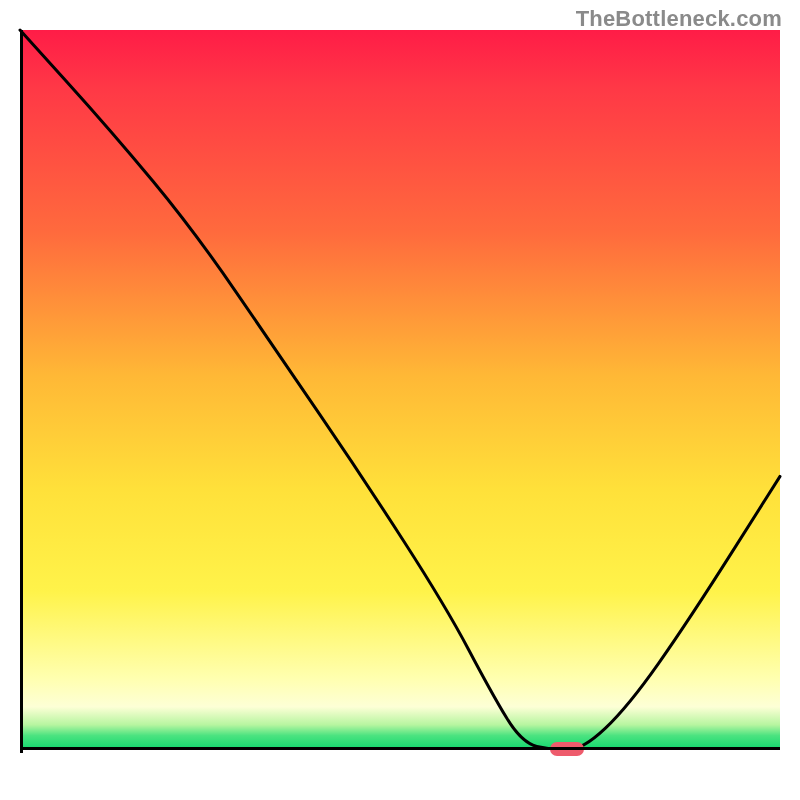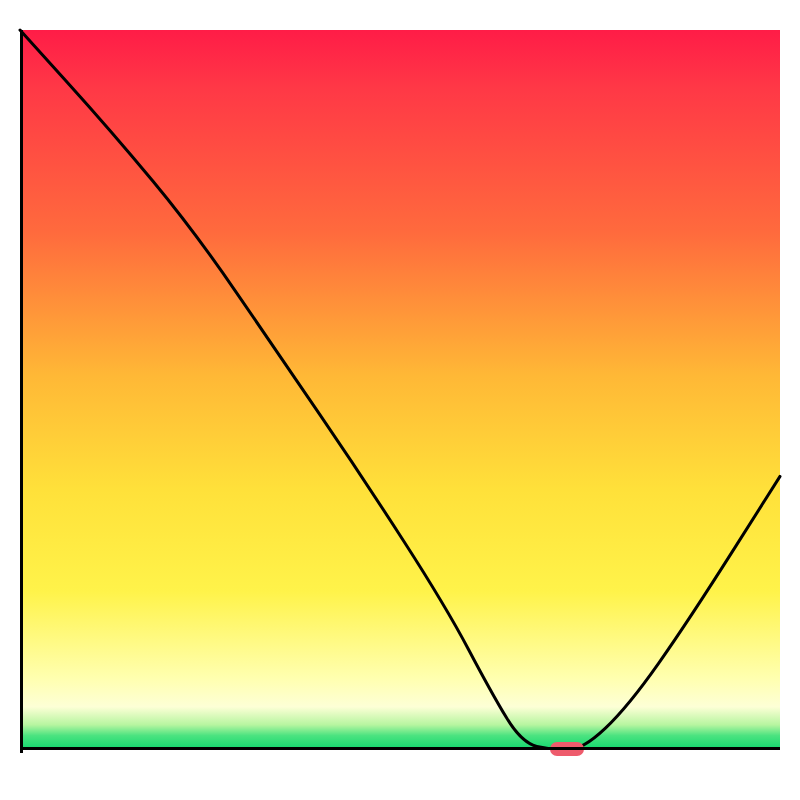--- a/index.html
+++ b/index.html
@@ -91,20 +91,21 @@
     height: 14px;
     background: #ee5b6c;
     border-radius: 8px;
   }
 </style>
 </head>
 <body>
 
 <div class="wrap">
 
+  <div class="watermark">TheBottleneck.com</div>
 
   <div class="plot">
 
     <div class="gradient"></div>
 
     <svg class="curve" viewBox="0 0 760 720" preserveAspectRatio="none">
       <path d="M 0.0 0.0 Q 0.0 0.0 45.6 50.4 Q 91.2 100.8 133.0 151.2 Q 174.8 201.6 216.6 262.8 Q 258.4 324.0 300.2 385.2 Q 342.0 446.4 383.8 511.2 Q 425.6 576.0 448.4 619.2 Q 471.2 662.4 486.4 687.6 Q 501.6 712.8 516.8 716.4 Q 532.0 720.0 547.2 720.0 Q 562.4 720.0 585.2 698.4 Q 608.0 676.8 638.4 633.6 Q 668.8 590.4 714.4 518.4 T 760.0 446.4"></path>
     </svg>
 
     <div class="marker" style="left:530.2px; top:712.0px; background:#ee5b6c;"></div>

